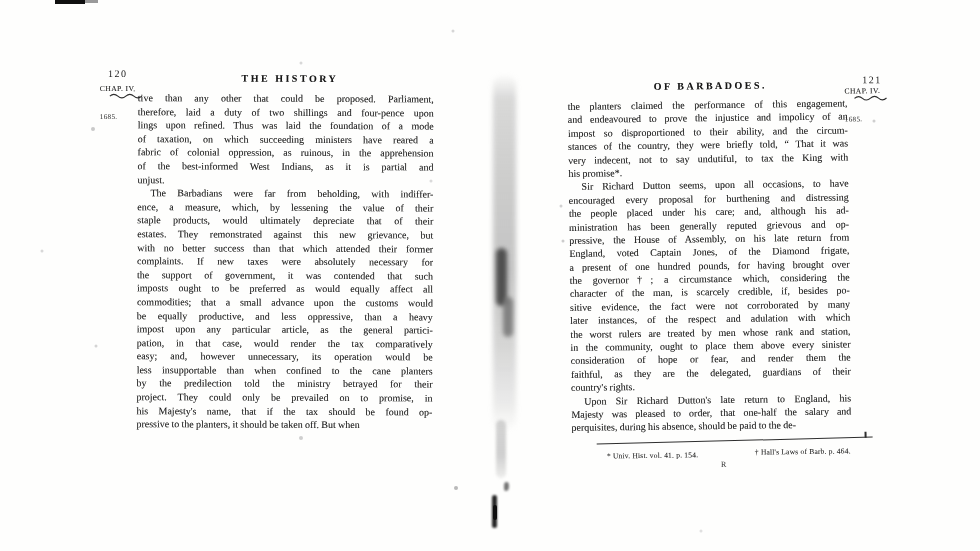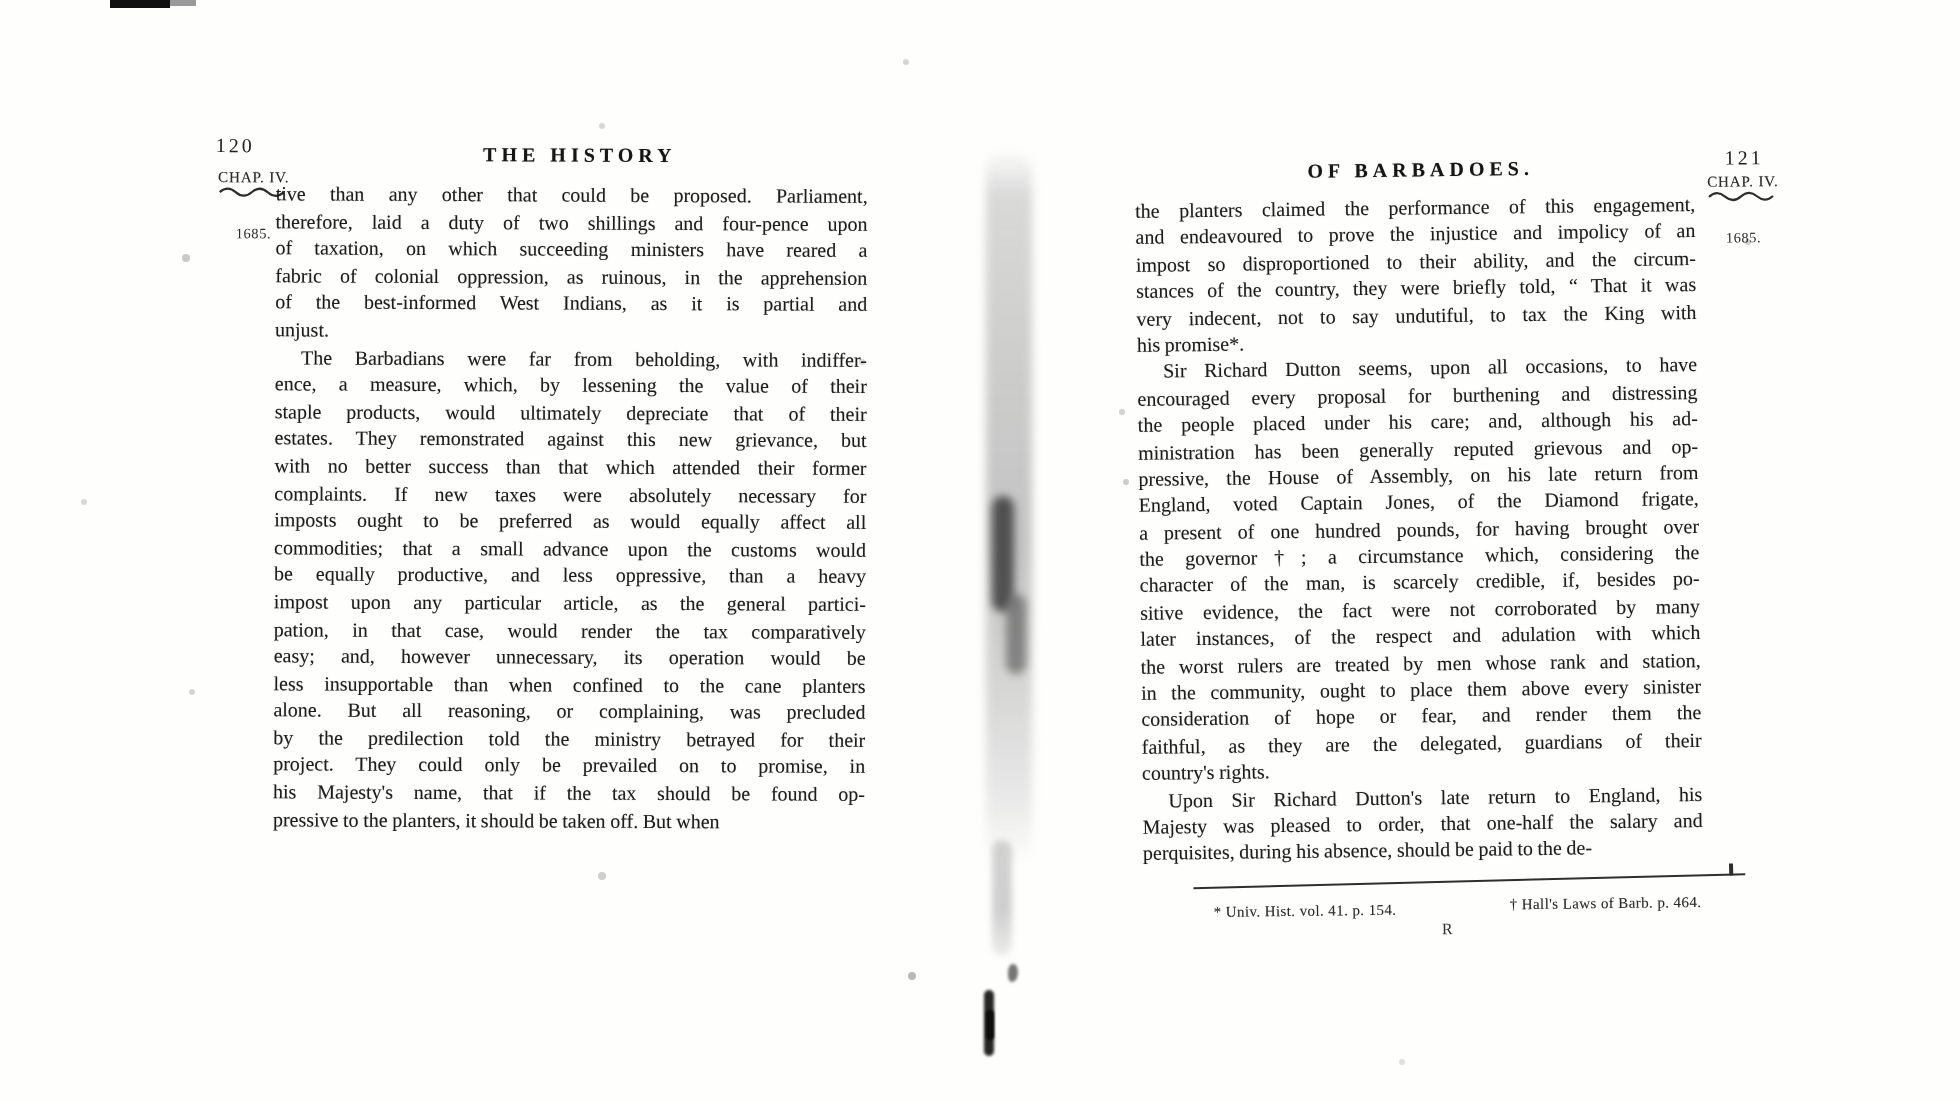--- a/index.html
+++ b/index.html
@@ -9,21 +9,21 @@
     font-family:"Liberation Serif","DejaVu Serif",serif;
     color:#1f1f1f;
   }
   .page{position:absolute;}
   .page-left{left:100px;top:60px;width:340px;height:420px;transform:rotate(0.25deg);transform-origin:top left;}
   .page-right{left:560px;top:58px;width:364px;height:430px;transform:rotate(-0.7deg);transform-origin:top left;}
 
   .pagenum{position:absolute;font-size:10px;letter-spacing:1.5px;color:#222;}
   .running-header{position:absolute;font-size:10px;font-weight:600;letter-spacing:2.5px;text-align:center;color:#161616;text-shadow:0 0 0.5px rgba(20,20,20,.4);}
 
-  .margin-note{position:absolute;width:54px;text-align:center;color:#2a2a2a;}
+  .margin-note{position:absolute;width:54px;color:#2a2a2a;}
   .margin-note .chap{font-size:7.6px;letter-spacing:.4px;white-space:nowrap;text-shadow:0 0 .4px rgba(30,30,30,.4);}
   .margin-note svg{display:block;margin:0 auto;margin-top:-1px;}
   .margin-note .year{font-size:7.2px;letter-spacing:.3px;margin-top:14px;}
 
   .body-text{position:absolute;font-size:10px;color:#1d1d1d;
     text-shadow:0 0 .5px rgba(25,25,25,.35);word-spacing:-0.2px;}
   .bline{text-align:justify;text-align-last:justify;height:13.6px;line-height:13.6px;overflow:visible;white-space:normal;}
   .page-right .bline{height:13.4px;line-height:13.4px;}
   .bline.lastline{text-align-last:left;}
   .bline.indent{text-indent:13px;}
@@ -75,38 +75,39 @@
     <div class="chap">CHAP. IV.</div>
     <svg width="38" height="7" viewBox="0 0 38 7">
       <path d="M2 4 Q6 0.5 10 4 T18 4 T26 4 T34 4" fill="none" stroke="#2e2e2e" stroke-width="1.1"></path>
     </svg>
     <div class="year">1685.</div>
   </div>
 
   <div class="body-text" style="left:38px;top:31px;width:296px;">
       <div class="bline">tive than any other that could be proposed.  Parliament,</div>
       <div class="bline">therefore, laid a duty of two shillings and four-pence upon</div>
+      <div class="bline">lings upon refined.  Thus was laid the foundation of a mode</div>
       <div class="bline">of taxation, on which succeeding ministers have reared a</div>
       <div class="bline">fabric of colonial oppression, as ruinous, in the apprehension</div>
       <div class="bline">of the best-informed West Indians, as it is partial and</div>
       <div class="bline lastline">unjust.</div>
       <div class="bline indent">The Barbadians were far from beholding, with indiffer-</div>
       <div class="bline">ence, a measure, which, by lessening the value of their</div>
       <div class="bline">staple products, would ultimately depreciate that of their</div>
       <div class="bline">estates.  They remonstrated against this new grievance, but</div>
       <div class="bline">with no better success than that which attended their former</div>
       <div class="bline">complaints.  If new taxes were absolutely necessary for</div>
+      <div class="bline">the support of government, it was contended that such</div>
       <div class="bline">imposts ought to be preferred as would equally affect all</div>
       <div class="bline">commodities; that a small advance upon the customs would</div>
       <div class="bline">be equally productive, and less oppressive, than a heavy</div>
       <div class="bline">impost upon any particular article, as the general partici-</div>
       <div class="bline">pation, in that case, would render the tax comparatively</div>
       <div class="bline">easy; and, however unnecessary, its operation would be</div>
       <div class="bline">less insupportable than when confined to the cane planters</div>
-      <div class="bline">alone.  But all reasoning, or complaining, was precluded</div>
       <div class="bline">by the predilection told the ministry betrayed for their</div>
       <div class="bline">project.  They could only be prevailed on to promise, in</div>
       <div class="bline">his Majesty's name, that if the tax should be found op-</div>
       <div class="bline lastline">pressive to the planters, it should be taken off.  But when</div>
     </div>
 </div>
 
 <div class="page page-right">
   <div class="running-header" style="left:50px;top:24px;width:200px;">OF BARBADOES.</div>
   <div class="pagenum" style="left:302px;top:20px;">121</div>

